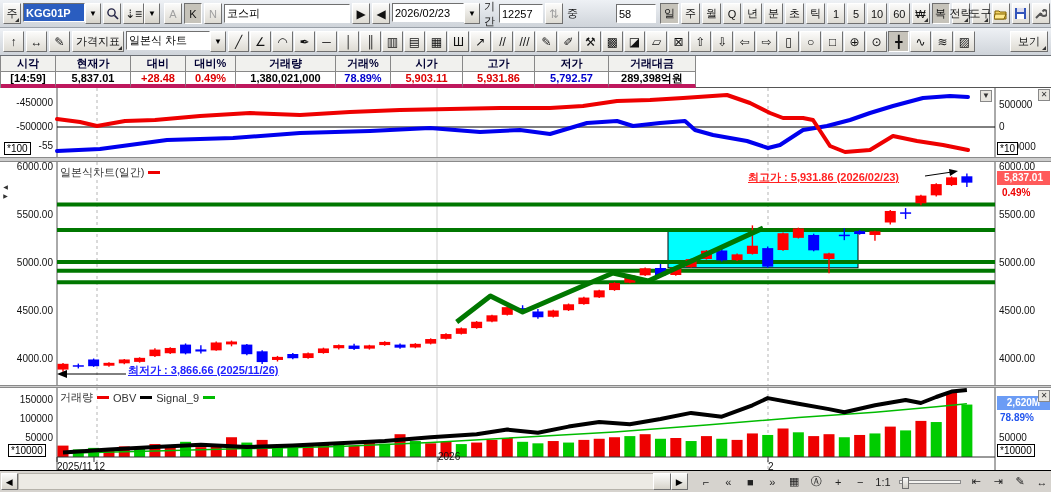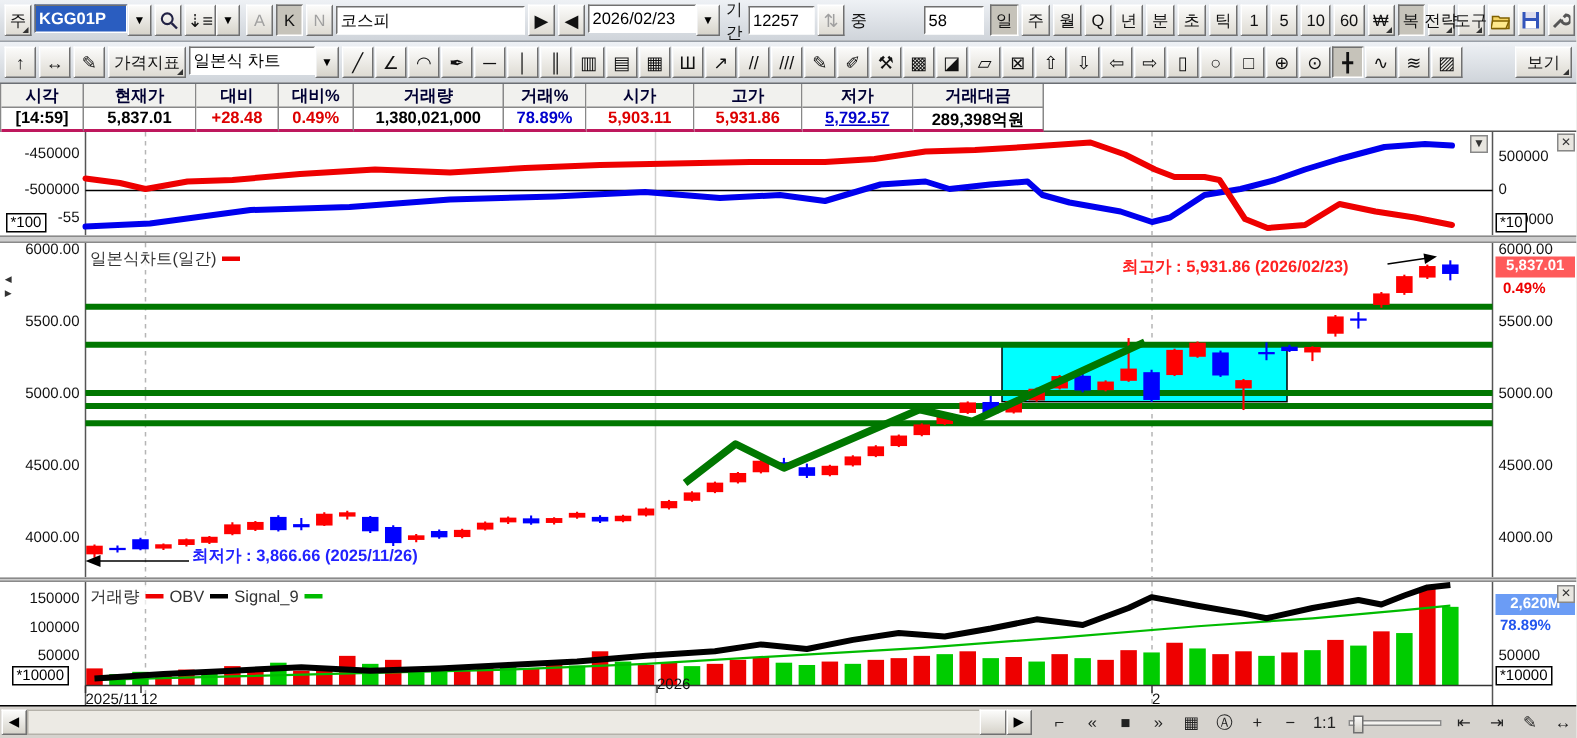--- a/index.html
+++ b/index.html
@@ -21,36 +21,36 @@
 .sel-inp { background:#2a5dc0; color:#fff; font-weight:bold; }
 .combo { display:inline-flex; height:21px; }
 .combo .drop { width:16px; height:21px; background:linear-gradient(#fbfbfa,#d6d3ca); border:1px solid; border-color:#fff #707070 #707070 #fff; font-size:8px; display:flex;align-items:center;justify-content:center; }
 .lbl { padding:0 2px; color:#111; }
 .gap { width:6px; }
 .spacer { flex:1; }
 
 
 #quote { position:absolute; top:56px; left:0; width:1051px; height:32px; background:#fff; border-bottom:1px solid #555; }
 #qgrid { display:grid; grid-template-columns:55px 75px 55px 50px 100px 55px 72px 72px 74px 87px; width:695px; border-left:1px solid #888; }
-#qgrid .qc { height:16px; border-right:1px solid #888; border-bottom:2px solid #be185d; display:flex; align-items:center; justify-content:center; overflow:hidden; }
+#qgrid .qc { height:16px; border-right:1px solid #888; border-bottom:4px solid #be185d; display:flex; align-items:center; justify-content:center; overflow:hidden; }
 #qgrid .qh { background:#f1f1ee; color:#000033; border-bottom:1px solid #888; font-weight:bold;}
 #qgrid .qv { background:#fff; font-weight:bold; }
 
 
 #chart { position:absolute; top:88px; left:0; width:1051px; height:382px; background:#fff; }
 #chart svg { position:absolute; left:0; }
 .divider { position:absolute; left:0; width:1051px; background:#cdcdcd; border-top:1px solid #8a8a8a; border-bottom:1px solid #8a8a8a; }
 .axlbl { position:absolute; font-size:10px; color:#111; line-height:12px; }
 .axlbl.r { left:999px; }
 .axlbl.l { left:2px; width:51px; text-align:right; }
 .mult { position:absolute; background:#fff; border:1px solid #000; font-size:10px; line-height:11px; padding:0 2px; color:#000; }
 .legend { position:absolute; display:flex; align-items:center; gap:4px; font-size:11px; color:#333; background:rgba(255,255,255,.7); }
 .dash { display:inline-block; width:12px; height:3px; }
 .badge { position:absolute; width:53px; height:14px; color:#fff; font-size:10px; font-weight:bold; text-align:center; line-height:14px; }
-.anno { position:absolute; font-size:11px; font-weight:bold; }
+.anno { position:absolute; font-size:11px; font-weight:bold;text-decoration:underline; }
 .xsmall { position:absolute; width:12px; height:12px; background:#e8e6e0; border:1px solid #888; font-size:8px; line-height:10px; text-align:center; color:#333; }
 
 
 #bottom { position:absolute; top:470px; left:0; width:1051px; height:22px; background:#d6d3ce; border-top:1px solid #000; display:flex; align-items:center; }
 .sbtn { width:17px; height:17px; background:linear-gradient(#fbfbfa,#d6d3ca); border:1px solid; border-color:#fff #707070 #707070 #fff; font-size:9px; display:flex; align-items:center; justify-content:center; }
 #sb-track { width:652px; height:17px; background:#eceae4; border:1px solid #b5b2aa; border-right:none; }
 #sb-thumb { width:18px; height:17px; background:linear-gradient(#fbfbfa,#d6d3ca); border:1px solid; border-color:#fff #707070 #707070 #fff; }
 .flaticon { min-width:18px; height:18px; display:flex; align-items:center; justify-content:center; font-size:11px; color:#222; padding:0 2px; }
 #zoom-slider { width:64px; height:4px; background:#f4f3f0; border:1px solid #8a8a8a; position:relative; margin:0 6px; }
 #zoom-slider .thumb { position:absolute; left:2px; top:-4px; width:7px; height:12px; background:linear-gradient(#fbfbfa,#cfccc4); border:1px solid #707070; }
@@ -194,21 +194,21 @@
         <div class="qc qh">저가</div>
         <div class="qc qh">거래대금</div>
         <div class="qc qv" style="color: rgb(0, 0, 0);">[14:59]</div>
         <div class="qc qv" style="color: rgb(0, 0, 0);">5,837.01</div>
         <div class="qc qv" style="color: rgb(221, 0, 0);">+28.48</div>
         <div class="qc qv" style="color: rgb(221, 0, 0);">0.49%</div>
         <div class="qc qv" style="color: rgb(0, 0, 0);">1,380,021,000</div>
         <div class="qc qv" style="color: rgb(0, 0, 204);">78.89%</div>
         <div class="qc qv" style="color: rgb(221, 0, 0);">5,903.11</div>
         <div class="qc qv" style="color: rgb(221, 0, 0);">5,931.86</div>
-        <div class="qc qv" style="color: rgb(0, 0, 204); text-decoration: underline;">5,792.57</div>
+        <div class="qc qv" style="color: rgb(0, 0, 204);">5,792.57</div>
         <div class="qc qv" style="color: rgb(0, 0, 0);">289,398억원</div>
       </div>
     </div>
 
   <div id="chart">
     <div class="mini-nav">◀<br>▶</div>
 
     <svg id="svg-inv" width="1051" height="69" style="top:0">
         <line x1="97" y1="0" x2="97" y2="69" stroke="#b5b5b5" stroke-width="1" stroke-dasharray="3,3"></line>
         <line x1="437" y1="0" x2="437" y2="69" stroke="#cfcfcf" stroke-width="1" stroke-dasharray="none"></line>

